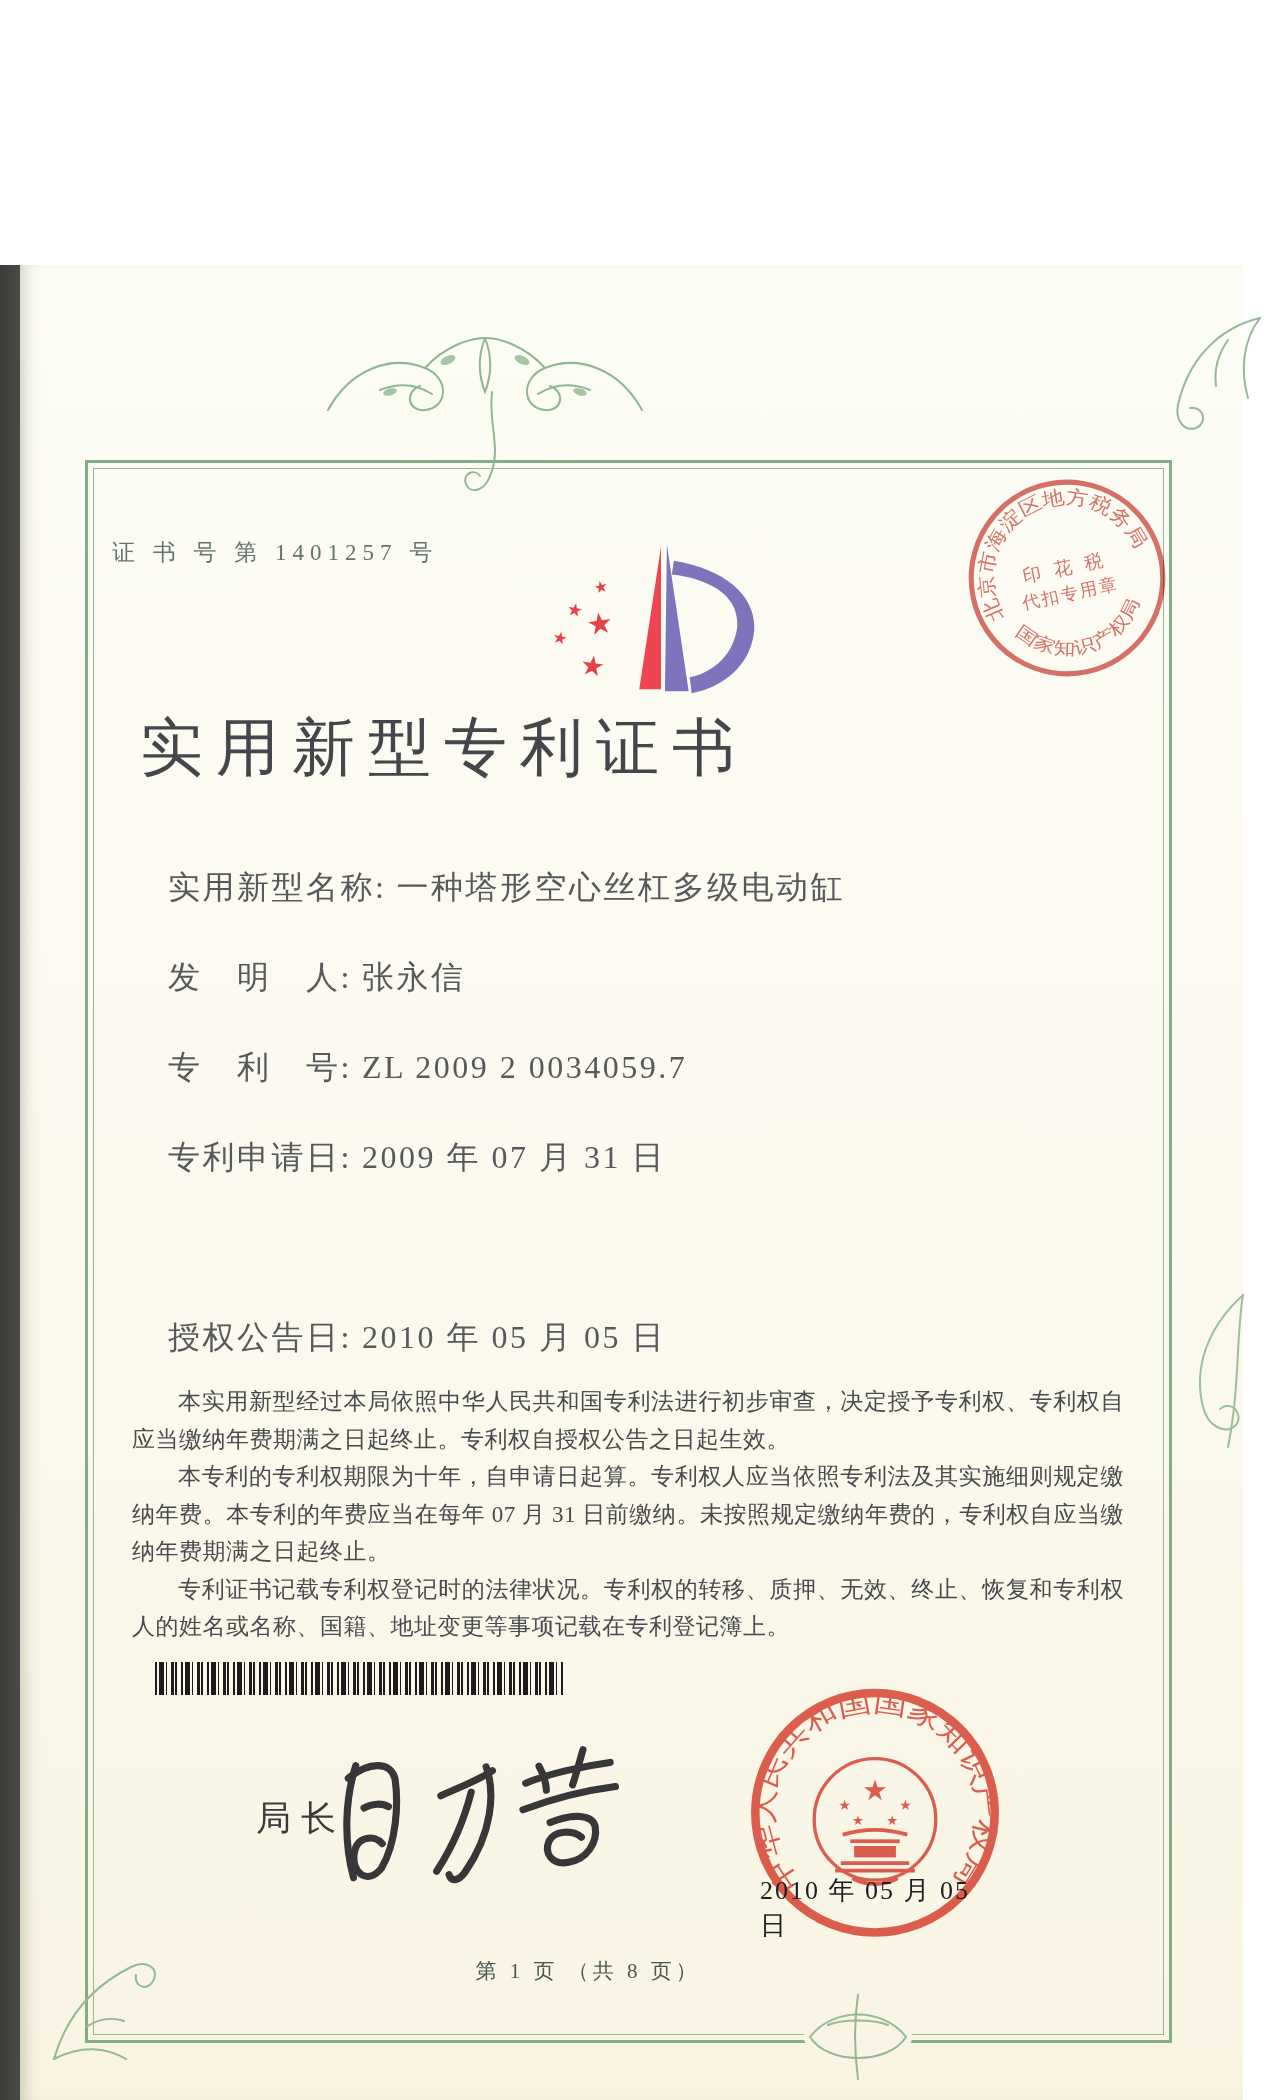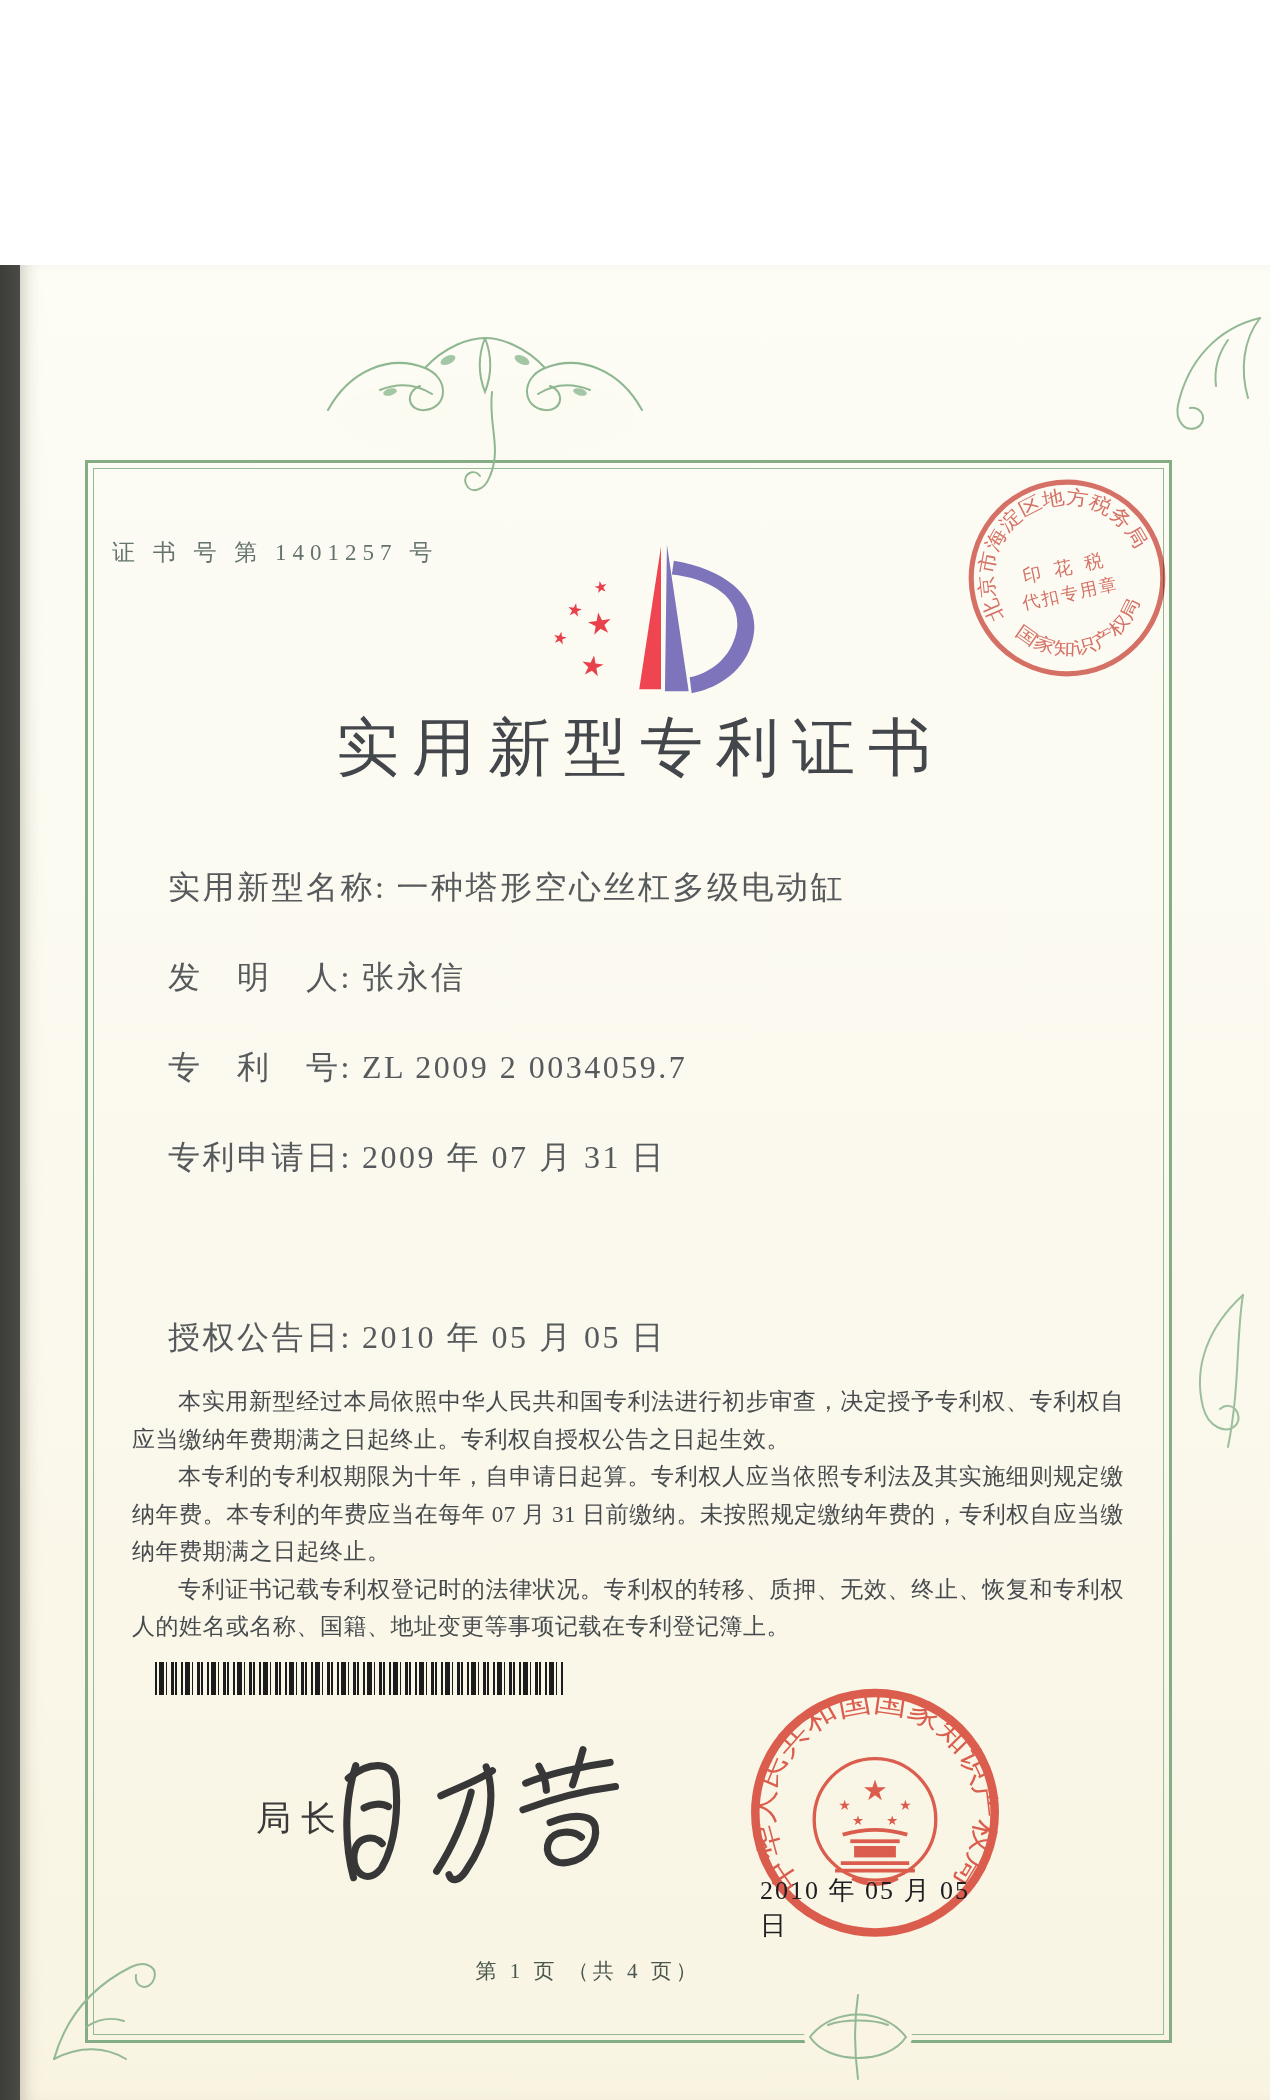--- a/index.html
+++ b/index.html
@@ -2,27 +2,27 @@
 <html><head>
 <meta charset="utf-8">
 <style>
   html,body{margin:0;padding:0;background:#ffffff;}
   .canvas{position:relative;width:1275px;height:2100px;background:#ffffff;overflow:hidden;
           font-family:"Liberation Serif",serif;}
   .dark-strip{position:absolute;left:0;top:265px;width:20px;height:1835px;
               background:linear-gradient(90deg,#3c3c39,#4a4a46);}
   .page{position:absolute;left:20px;top:265px;width:1223px;height:1835px;
         background:linear-gradient(180deg,#fdfcf5 0%,#fbf9ee 55%,#f9f4e2 100%);
-        box-shadow:inset 14px 0 18px -12px rgba(90,85,60,.35);padding-left:27px;}
+        box-shadow:inset 14px 0 18px -12px rgba(90,85,60,.35);}
   .frame-outer{position:absolute;left:65px;top:195px;width:1081px;height:1577px;
                border:3px solid #84ad86;z-index:1;}
   .frame-inner{position:absolute;left:5px;top:5px;right:5px;bottom:5px;border:1px solid #93b995;}
   .cert-no{position:absolute;left:92px;top:272px;font-size:23px;letter-spacing:6px;
            color:#64736d;z-index:3;}
-  .title{position:absolute;left:120px;top:440px;width:1000px;text-align:center;margin:0;
+  .title{position:absolute;left:120px;top:440px;width:1000px;margin:0;
          font-size:63px;font-weight:500;letter-spacing:13px;color:#43474b;z-index:3;}
   .field{position:absolute;left:148px;font-size:32px;color:#565a5c;letter-spacing:2.5px;z-index:3;
          white-space:nowrap;}
   .fvalue{margin-left:10px;}
   .paras{position:absolute;left:112px;top:1118px;width:992px;z-index:3;
          font-size:23px;line-height:37.5px;color:#474b4e;text-align:justify;letter-spacing:.5px;}
   .paras p{margin:0;text-indent:2em;}
   .barcode{position:absolute;left:135px;top:1397px;width:408px;height:33px;z-index:3;
     background:repeating-linear-gradient(90deg,
       #1c1c1c 0 2px,transparent 2px 4px,#1c1c1c 4px 9px,transparent 9px 11px,
@@ -192,21 +192,21 @@
           <rect x="118" y="180" width="44" height="12" stroke="none"></rect>
           <path d="M104,198 L176,198" stroke-width="4" fill="none"></path>
           <path d="M98,206 L182,206" stroke-width="4" fill="none"></path>
           <path d="M116,214 Q140,226 164,214" fill="none" stroke-width="4"></path>
         </g>
       </g>
     </svg>
 
     <div class="issue-date">2010 年 05 月 05 日</div>
 
-    <div class="footer">第 1 页 （共 4 页）</div>
+    <div class="footer">第 1 页 （共 8 页）</div>
 
     <svg class="tax-stamp" viewBox="0 0 200 200">
       <defs>
         <path id="taxTop" d="M32.3,124.6 A72,72 0 1 1 167.7,124.6" fill="none"></path>
         <path id="taxBot" d="M39.4,142.4 A74,74 0 0 0 160.6,142.4" fill="none"></path>
       </defs>
       <circle cx="100" cy="100" r="93" fill="none" stroke="#cf5349" stroke-width="5"></circle>
       <text font-size="19" fill="#cf5349" font-family="Liberation Serif, serif">
         <textPath href="#taxTop" startOffset="0" textLength="238" lengthAdjust="spacingAndGlyphs">北京市海淀区地方税务局</textPath>
       </text>

